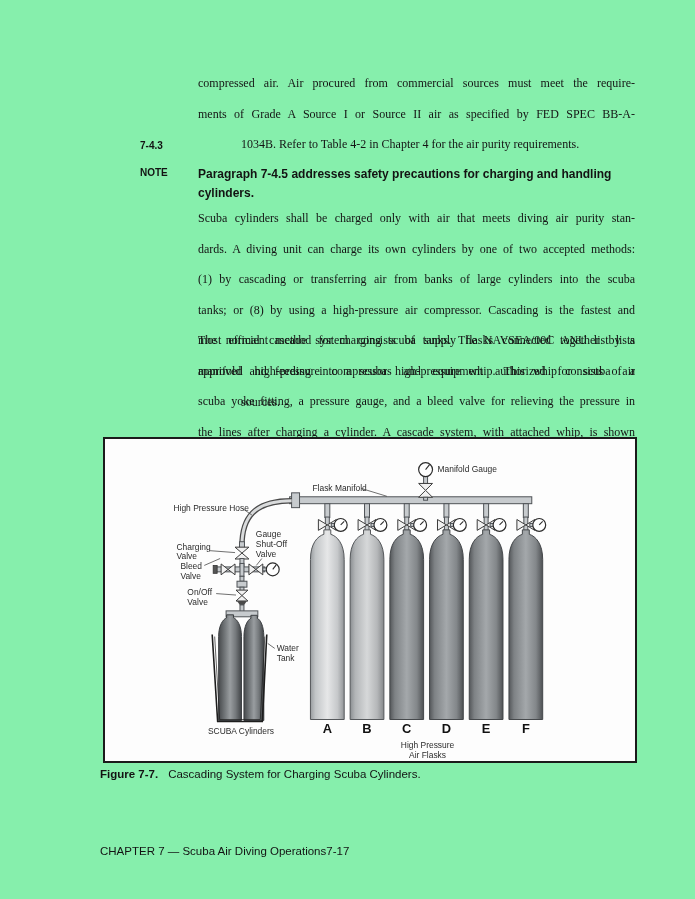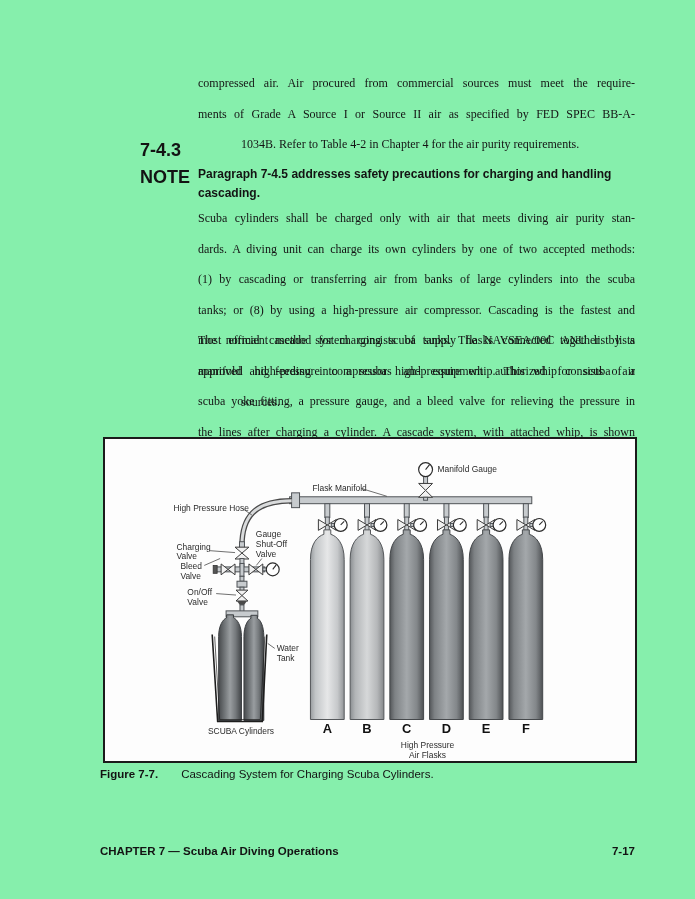--- a/index.html
+++ b/index.html
@@ -9,21 +9,21 @@
   }
   .body-text {
     position:absolute; left:198px; width:437px;
     font-size:12px; line-height:15.3px; color:#141414;
   }
   .jline { text-align:justify; }
   .jline::after { content:""; display:inline-block; width:100%; height:0; }
   .lastline { text-align:left;margin-left:43px; }
   .margin-label {
     position:absolute; left:140px;
-    font-family:"Liberation Sans", sans-serif; font-weight:bold; font-size:18px; color:#131313;
+    font-family:"Liberation Sans", sans-serif; font-weight:bold; font-size:10px; color:#131313;
   }
   .heading {
     position:absolute; left:198px; width:440px;
     font-family:"Liberation Sans", sans-serif; font-weight:bold; font-size:12px; color:#131313;
   }
   .note-text div { line-height:19.3px; white-space:nowrap; }
   .figure-box {
     position:absolute; left:103px; top:437px; width:534px; height:326px;
     border:2px solid #1b1b1b; background:#fdfdfd; box-sizing:border-box;
   }
@@ -32,44 +32,44 @@
   svg text.flask-letter { font-size:13px; font-weight:bold; fill:#111; }
   .pipe  { fill:#c7cbce; stroke:#4e5256; stroke-width:1; }
   .valve { fill:#f1f1f1; stroke:#3a3a3a; stroke-width:1; }
   .gauge { fill:#ffffff; stroke:#2b2b2b; stroke-width:1.2; }
   .needle { stroke:#2b2b2b; stroke-width:1.1; }
   .leader { stroke:#4a4a4a; stroke-width:0.8; fill:none; }
   .caption {
     position:absolute; left:100px; top:768px;
     font-family:"Liberation Sans", sans-serif; font-size:11.5px; color:#131313;
   }
-  .caption .cap-bold { font-weight:bold; margin-right:23px; }
+  .caption .cap-bold { font-weight:bold; margin-right:10px; }
   .footer {
     position:absolute; left:100px; top:845px; width:535px;
-    font-family:"Liberation Sans", sans-serif; font-weight:bold; font-size:11.5px; color:#131313;
-    display:flex; justify-content:space-between;
+    font-family:"Liberation Sans", sans-serif; font-weight:normal; font-size:11.5px; color:#131313;
+    display:flex; justify-content:flex-start;
   }
 </style>
 </head>
 <body>
 
 <div class="page">
 
   <div class="body-text" style="top:76px">
     <div class="jline">compressed air. Air procured from commercial sources must meet the require-</div>
     <div class="jline">ments of Grade A Source I or Source II air as specified by FED SPEC BB-A-</div>
     <div class="lastline">1034B. Refer to Table 4-2 in Chapter 4 for the air purity requirements.</div>
   </div>
 
   <div class="margin-label" style="top:140px">7-4.3</div>
 
   <div class="margin-label" style="top:167px">NOTE</div>
   <div class="heading note-text" style="top:165px">
     <div>Paragraph 7-4.5 addresses safety precautions for charging and handling</div>
-    <div>cascading.</div>
+    <div>cylinders.</div>
   </div>
 
   <div class="body-text" style="top:211px">
     <div class="jline">Scuba cylinders shall be charged only with air that meets diving air purity stan-</div>
     <div class="jline">dards. A diving unit can charge its own cylinders by one of two accepted methods:</div>
     <div class="jline">(1) by cascading or transferring air from banks of large cylinders into the scuba</div>
     <div class="jline">tanks; or (8) by using a high-pressure air compressor. Cascading is the fastest and</div>
     <div class="jline">most efficient method for charging scuba tanks. The NAVSEA/00C ANU list lists</div>
     <div class="jline">approved high-pressure compressors and equipment authorized for scuba air</div>
     <div class="lastline">sources.</div>

